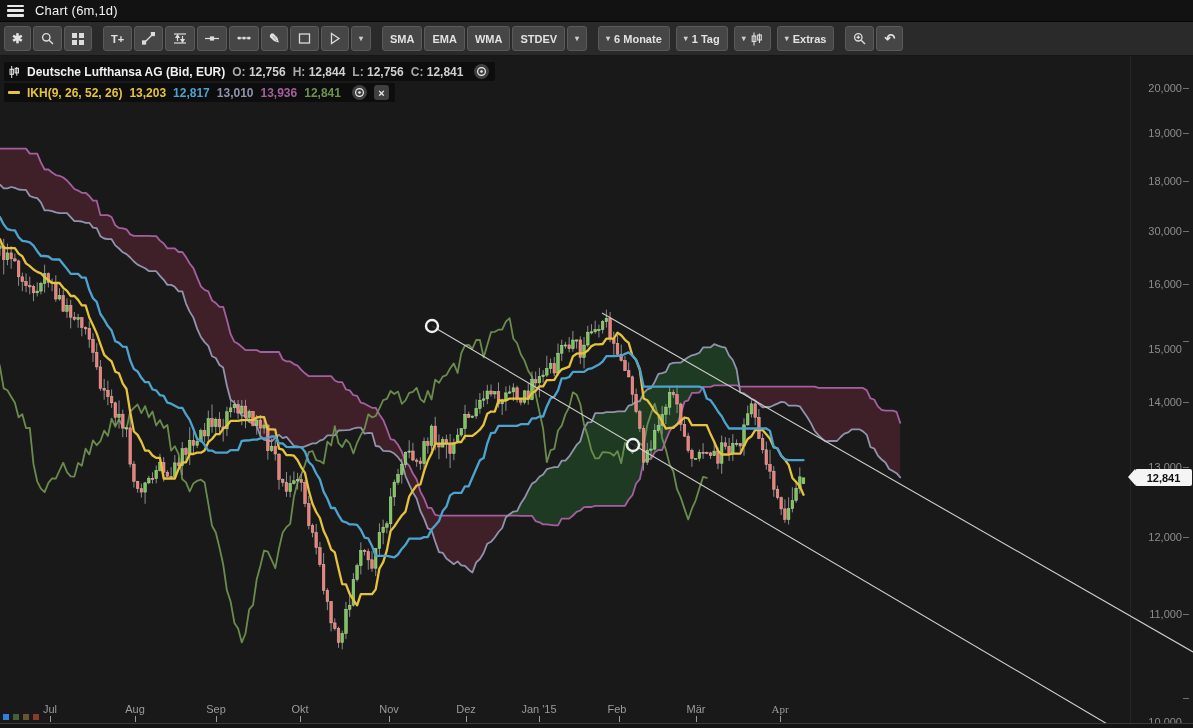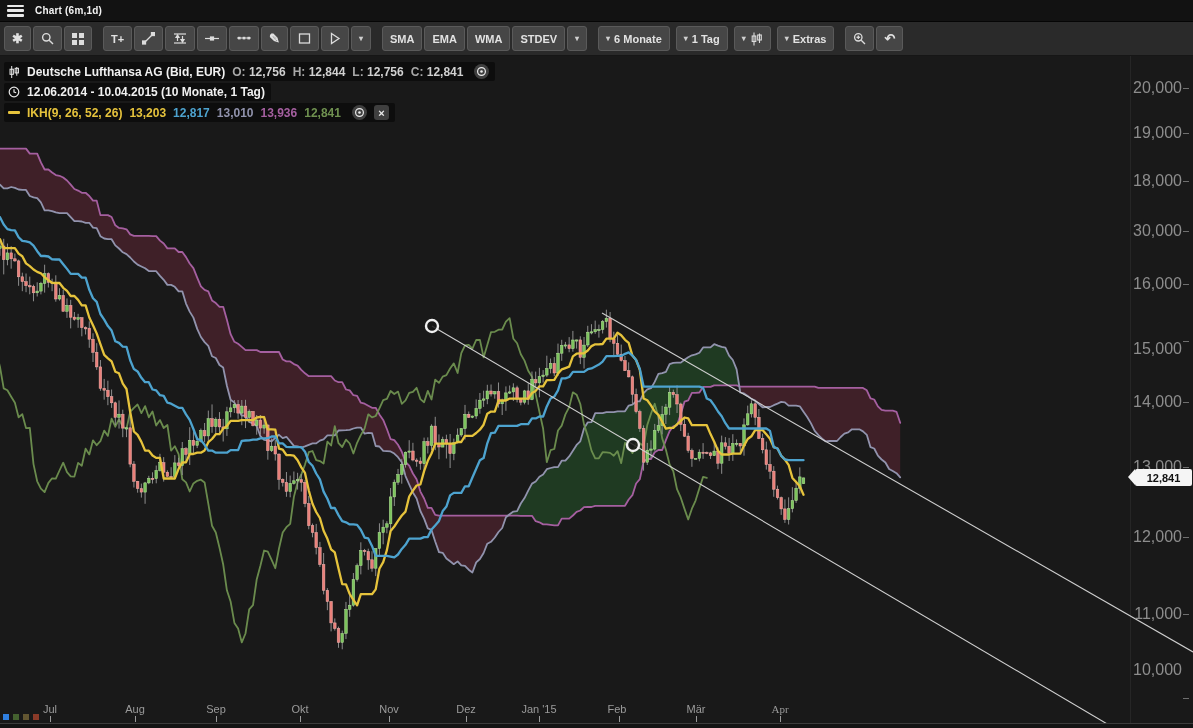--- a/index.html
+++ b/index.html
@@ -4,38 +4,38 @@
 <style>
   html,body{margin:0;padding:0;}
   body{width:1193px;height:728px;overflow:hidden;background:#191919;
        font-family:"Liberation Sans",sans-serif;position:relative;}
   
   .titlebar{position:absolute;top:0;left:0;right:0;height:22px;background:#121212;
             border-bottom:1px solid #050505;display:flex;align-items:center;gap:11px;
             padding-left:7px;box-sizing:border-box;z-index:30;}
   .hamburger{width:17px;height:12px;display:flex;flex-direction:column;justify-content:space-between;cursor:pointer;}
   .hamburger i{display:block;height:2.5px;background:#e8e8e8;border-radius:1px;}
-  .wtitle{color:#f2f2f2;font-size:10px;font-weight:bold;letter-spacing:.2px;}
+  .wtitle{color:#f2f2f2;font-size:13px;font-weight:normal;letter-spacing:.2px;}
   
   .toolbar{position:absolute;top:22px;left:0;right:0;height:34px;background:#2a2a2a;
            border-bottom:1px solid #161616;display:flex;align-items:center;gap:11px;
            padding-left:4px;box-sizing:border-box;z-index:30;}
   .tgroup{display:flex;gap:2px;}
   .tbtn{height:25px;min-width:26px;background:#464646;border:1px solid #5a5a5a;border-radius:3px;
         display:flex;align-items:center;justify-content:center;gap:4px;color:#e2e2e2;
         font-size:11px;font-weight:bold;padding:0 7px;box-sizing:border-box;cursor:pointer;}
   .tbtn.narrow{min-width:20px;padding:0 3px;}
   .tbtn svg{display:block;}
   .chev{font-size:8px;color:#cfcfcf;line-height:1;}
   .glyph{font-size:13px;line-height:1;color:#e2e2e2;}
   
   .chart{position:absolute;top:56px;left:0;width:1193px;height:672px;background:#191919;}
   #plot{position:absolute;left:0;top:0;z-index:1;}
   .axis-sep{position:absolute;left:1130px;top:0;height:667px;width:1px;background:#262626;z-index:0;}
-  .ylabel{position:absolute;right:11px;color:#8d8d8d;font-size:16px;transform:translateY(-50%);z-index:2;}
+  .ylabel{position:absolute;right:11px;color:#8d8d8d;font-size:11px;transform:translateY(-50%);z-index:2;}
   .ytick{position:absolute;right:4px;width:6px;height:1px;background:#6f6f6f;z-index:2;}
   .xlabel{position:absolute;top:647px;color:#9b9b9b;font-size:11px;transform:translateX(-50%);z-index:2;}
   .xtick{position:absolute;top:660px;width:1px;height:6px;background:#9b9b9b;z-index:2;}
   .bottom-line{position:absolute;left:0;right:0;top:667px;height:1px;background:#3c3c3c;z-index:2;}
   .bottom-area{position:absolute;left:0;right:0;top:668px;bottom:0;background:#141414;z-index:2;}
   .dots{position:absolute;left:3px;top:658px;display:flex;gap:4px;z-index:3;}
   .dots i{width:6px;height:6px;display:block;}
   
   #price-tag{position:absolute;left:1135px;width:57px;height:17px;background:#f5f5f5;color:#111;
              font-size:11px;font-weight:bold;display:flex;align-items:center;justify-content:center;
@@ -662,27 +662,20 @@
       <span><span class="lab">L:</span> <span>12,756</span></span>
       <span><span class="lab">C:</span> <span>12,841</span></span>
       <div class="lbtn" style="margin-left:4px;">
         <svg width="11" height="11" viewBox="0 0 11 11" fill="none" stroke="#ececec" stroke-width="1.2">
             <circle cx="5.5" cy="5.5" r="3.9"></circle>
             <circle cx="5.5" cy="5.5" r="1.3" fill="#ececec" stroke="none"></circle>
           </svg>
         </div>
     </div>
     <div class="lrow">
-      <svg width="12" height="12" viewBox="0 0 12 12" fill="none" stroke="#e8e8e8" stroke-width="1.2">
-          <circle cx="6" cy="6" r="4.8"></circle>
-          <polyline points="6,3.2 6,6 8.2,6.8"></polyline>
-        </svg>
-      <span class="name">12.06.2014 - 10.04.2015 (10 Monate, 1 Tag)</span>
-    </div>
-    <div class="lrow">
       <span class="ikh-dash" style="background: rgb(230, 195, 60);"></span>
       <span style="color: rgb(230, 195, 60);">IKH(9, 26, 52, 26)</span>
       <span style="color: rgb(230, 195, 60);">13,203</span>
       <span style="color: rgb(77, 163, 207);">12,817</span>
       <span style="color: rgb(145, 147, 173);">13,010</span>
       <span style="color: rgb(165, 95, 160);">13,936</span>
       <span style="color: rgb(111, 145, 80);">12,841</span>
       <div class="lbtn" style="margin-left:4px;">
         <svg width="11" height="11" viewBox="0 0 11 11" fill="none" stroke="#ececec" stroke-width="1.2">
             <circle cx="5.5" cy="5.5" r="3.9"></circle>
@@ -709,21 +702,21 @@
       <span class="ylabel" style="top: 293px;">15,000</span>
       <i class="ytick" style="top: 285.126px;"></i>
       <span class="ylabel" style="top: 345.831px;">14,000</span>
       <i class="ytick" style="top: 345.831px;"></i>
       <span class="ylabel" style="top: 411.038px;">13,000</span>
       <i class="ytick" style="top: 411.038px;"></i>
       <span class="ylabel" style="top: 481.466px;">12,000</span>
       <i class="ytick" style="top: 481.466px;"></i>
       <span class="ylabel" style="top: 558.025px;">11,000</span>
       <i class="ytick" style="top: 558.025px;"></i>
-      <span class="ylabel" style="top: 614px; margin-left: 12px;">10,000</span>
+      <span class="ylabel" style="top: 666px; margin-left: 12px;">10,000</span>
       <i class="ytick" style="top: 641.887px;"></i>
     </div>
   <div id="xaxis">
       <span class="xlabel" style="left: 50px;">Jul</span>
       <i class="xtick" style="left: 50px;"></i>
       <span class="xlabel" style="left: 135px;">Aug</span>
       <i class="xtick" style="left: 135px;"></i>
       <span class="xlabel" style="left: 216px;">Sep</span>
       <i class="xtick" style="left: 216px;"></i>
       <span class="xlabel" style="left: 300px;">Okt</span>

